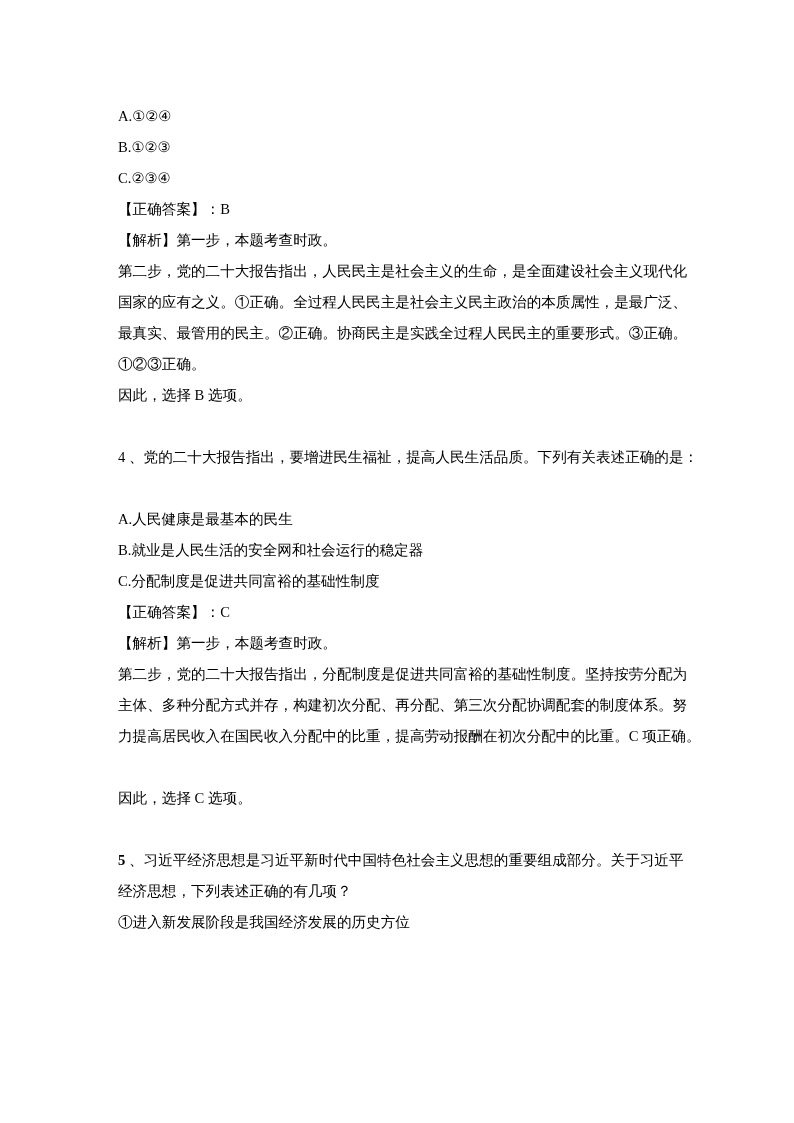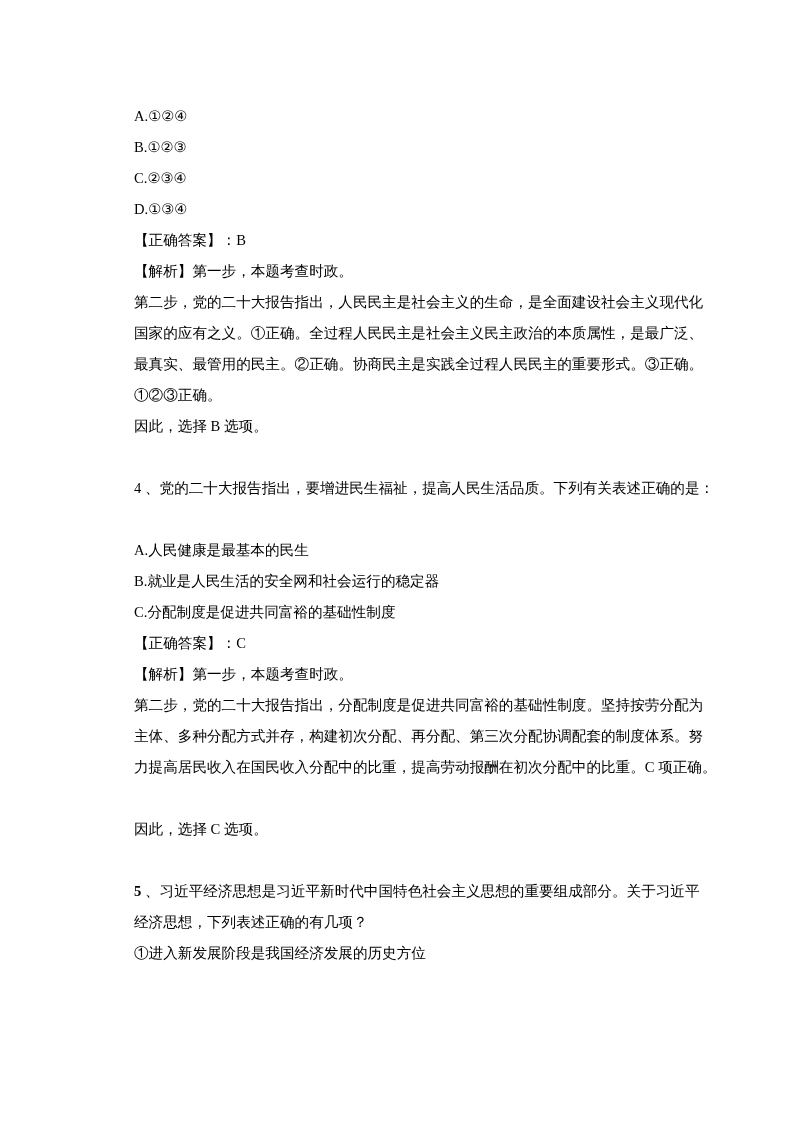--- a/index.html
+++ b/index.html
@@ -10,21 +10,21 @@
   body {
     width: 794px;
     height: 1123px;
     position: relative;
     overflow: hidden;
     font-family: "Liberation Serif", "DejaVu Serif", serif;
     color: #000000;
   }
   .content {
     position: absolute;
-    left: 134px;
+    left: 118px;
     top: 101px;
     width: 600px;
   }
   .line {
     height: 31px;
     line-height: 31px;
     font-size: 14.6px;
     white-space: pre;
     letter-spacing: 0;
   }
@@ -36,21 +36,20 @@
   }
 </style>
 </head>
 <body>
 
 <div class="content">
 
   <div class="line">A.①②④</div>
   <div class="line">B.①②③</div>
   <div class="line">C.②③④</div>
-  <div class="line">D.①③④</div>
   <div class="line">【正确答案】：B</div>
   <div class="line">【解析】第一步，本题考查时政。</div>
   <div class="line">第二步，党的二十大报告指出，人民民主是社会主义的生命，是全面建设社会主义现代化</div>
   <div class="line">国家的应有之义。①正确。全过程人民民主是社会主义民主政治的本质属性，是最广泛、</div>
   <div class="line">最真实、最管用的民主。②正确。协商民主是实践全过程人民民主的重要形式。③正确。</div>
   <div class="line">①②③正确。</div>
   <div class="line">因此，选择 B 选项。</div>
 
   <div class="blank"></div>
 

